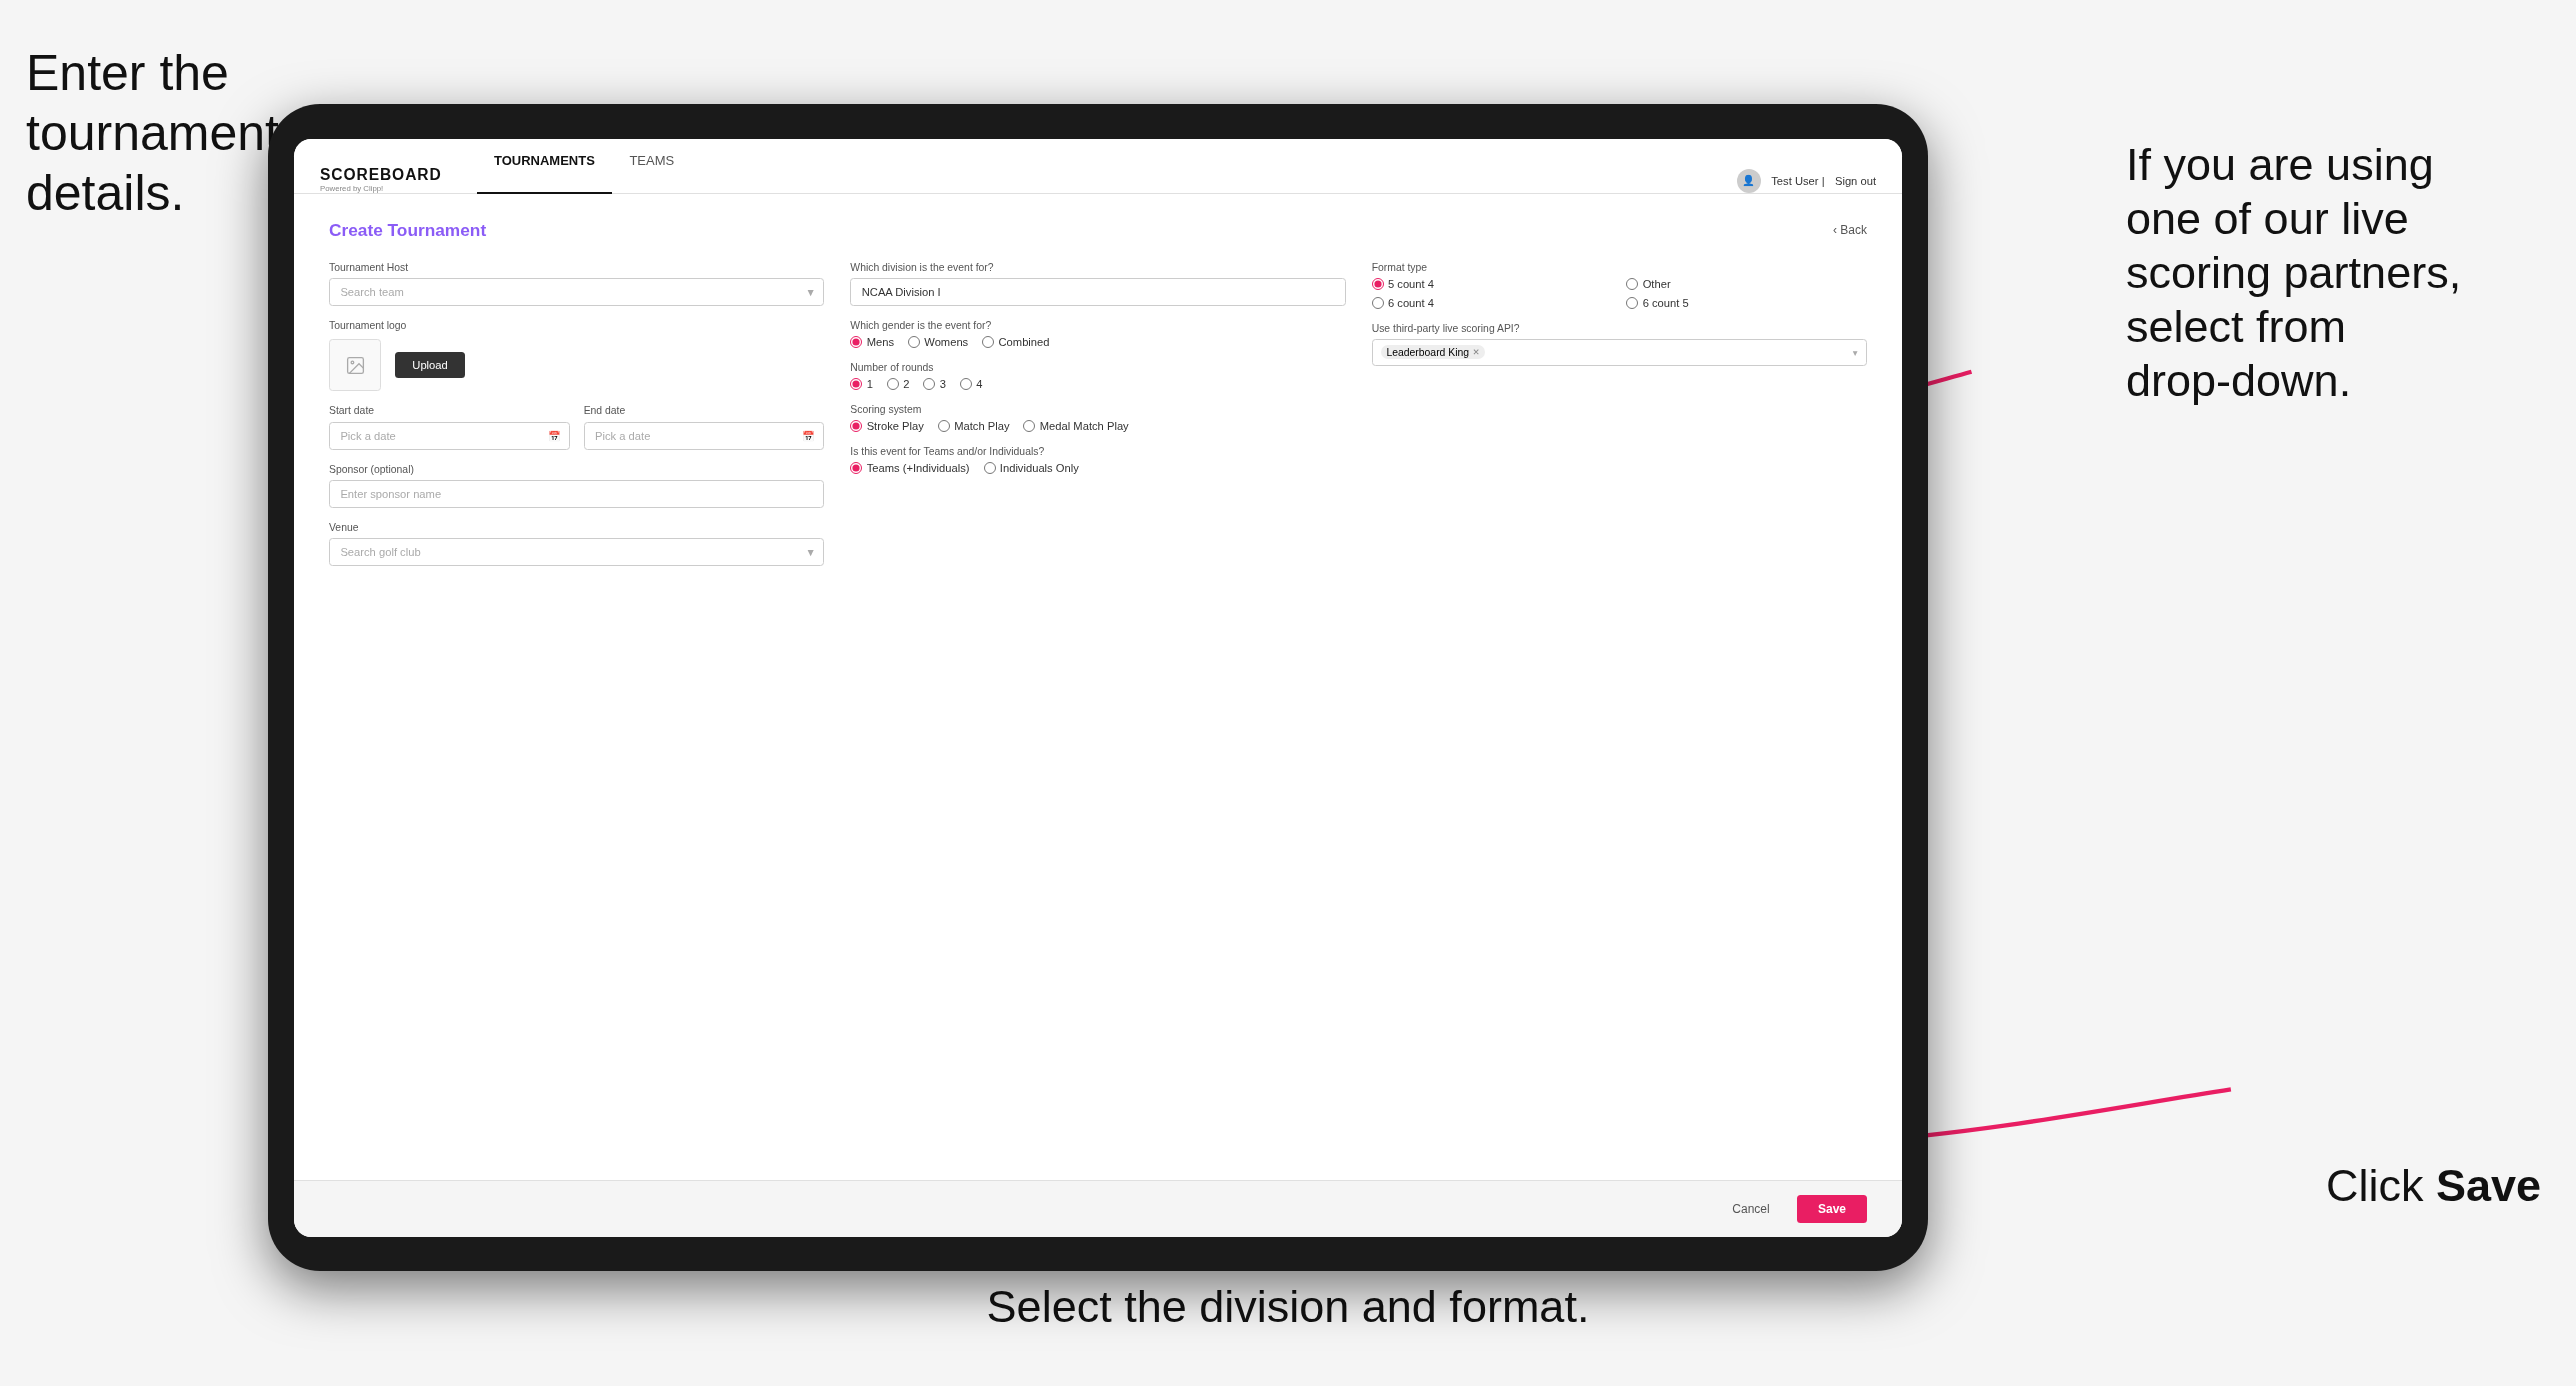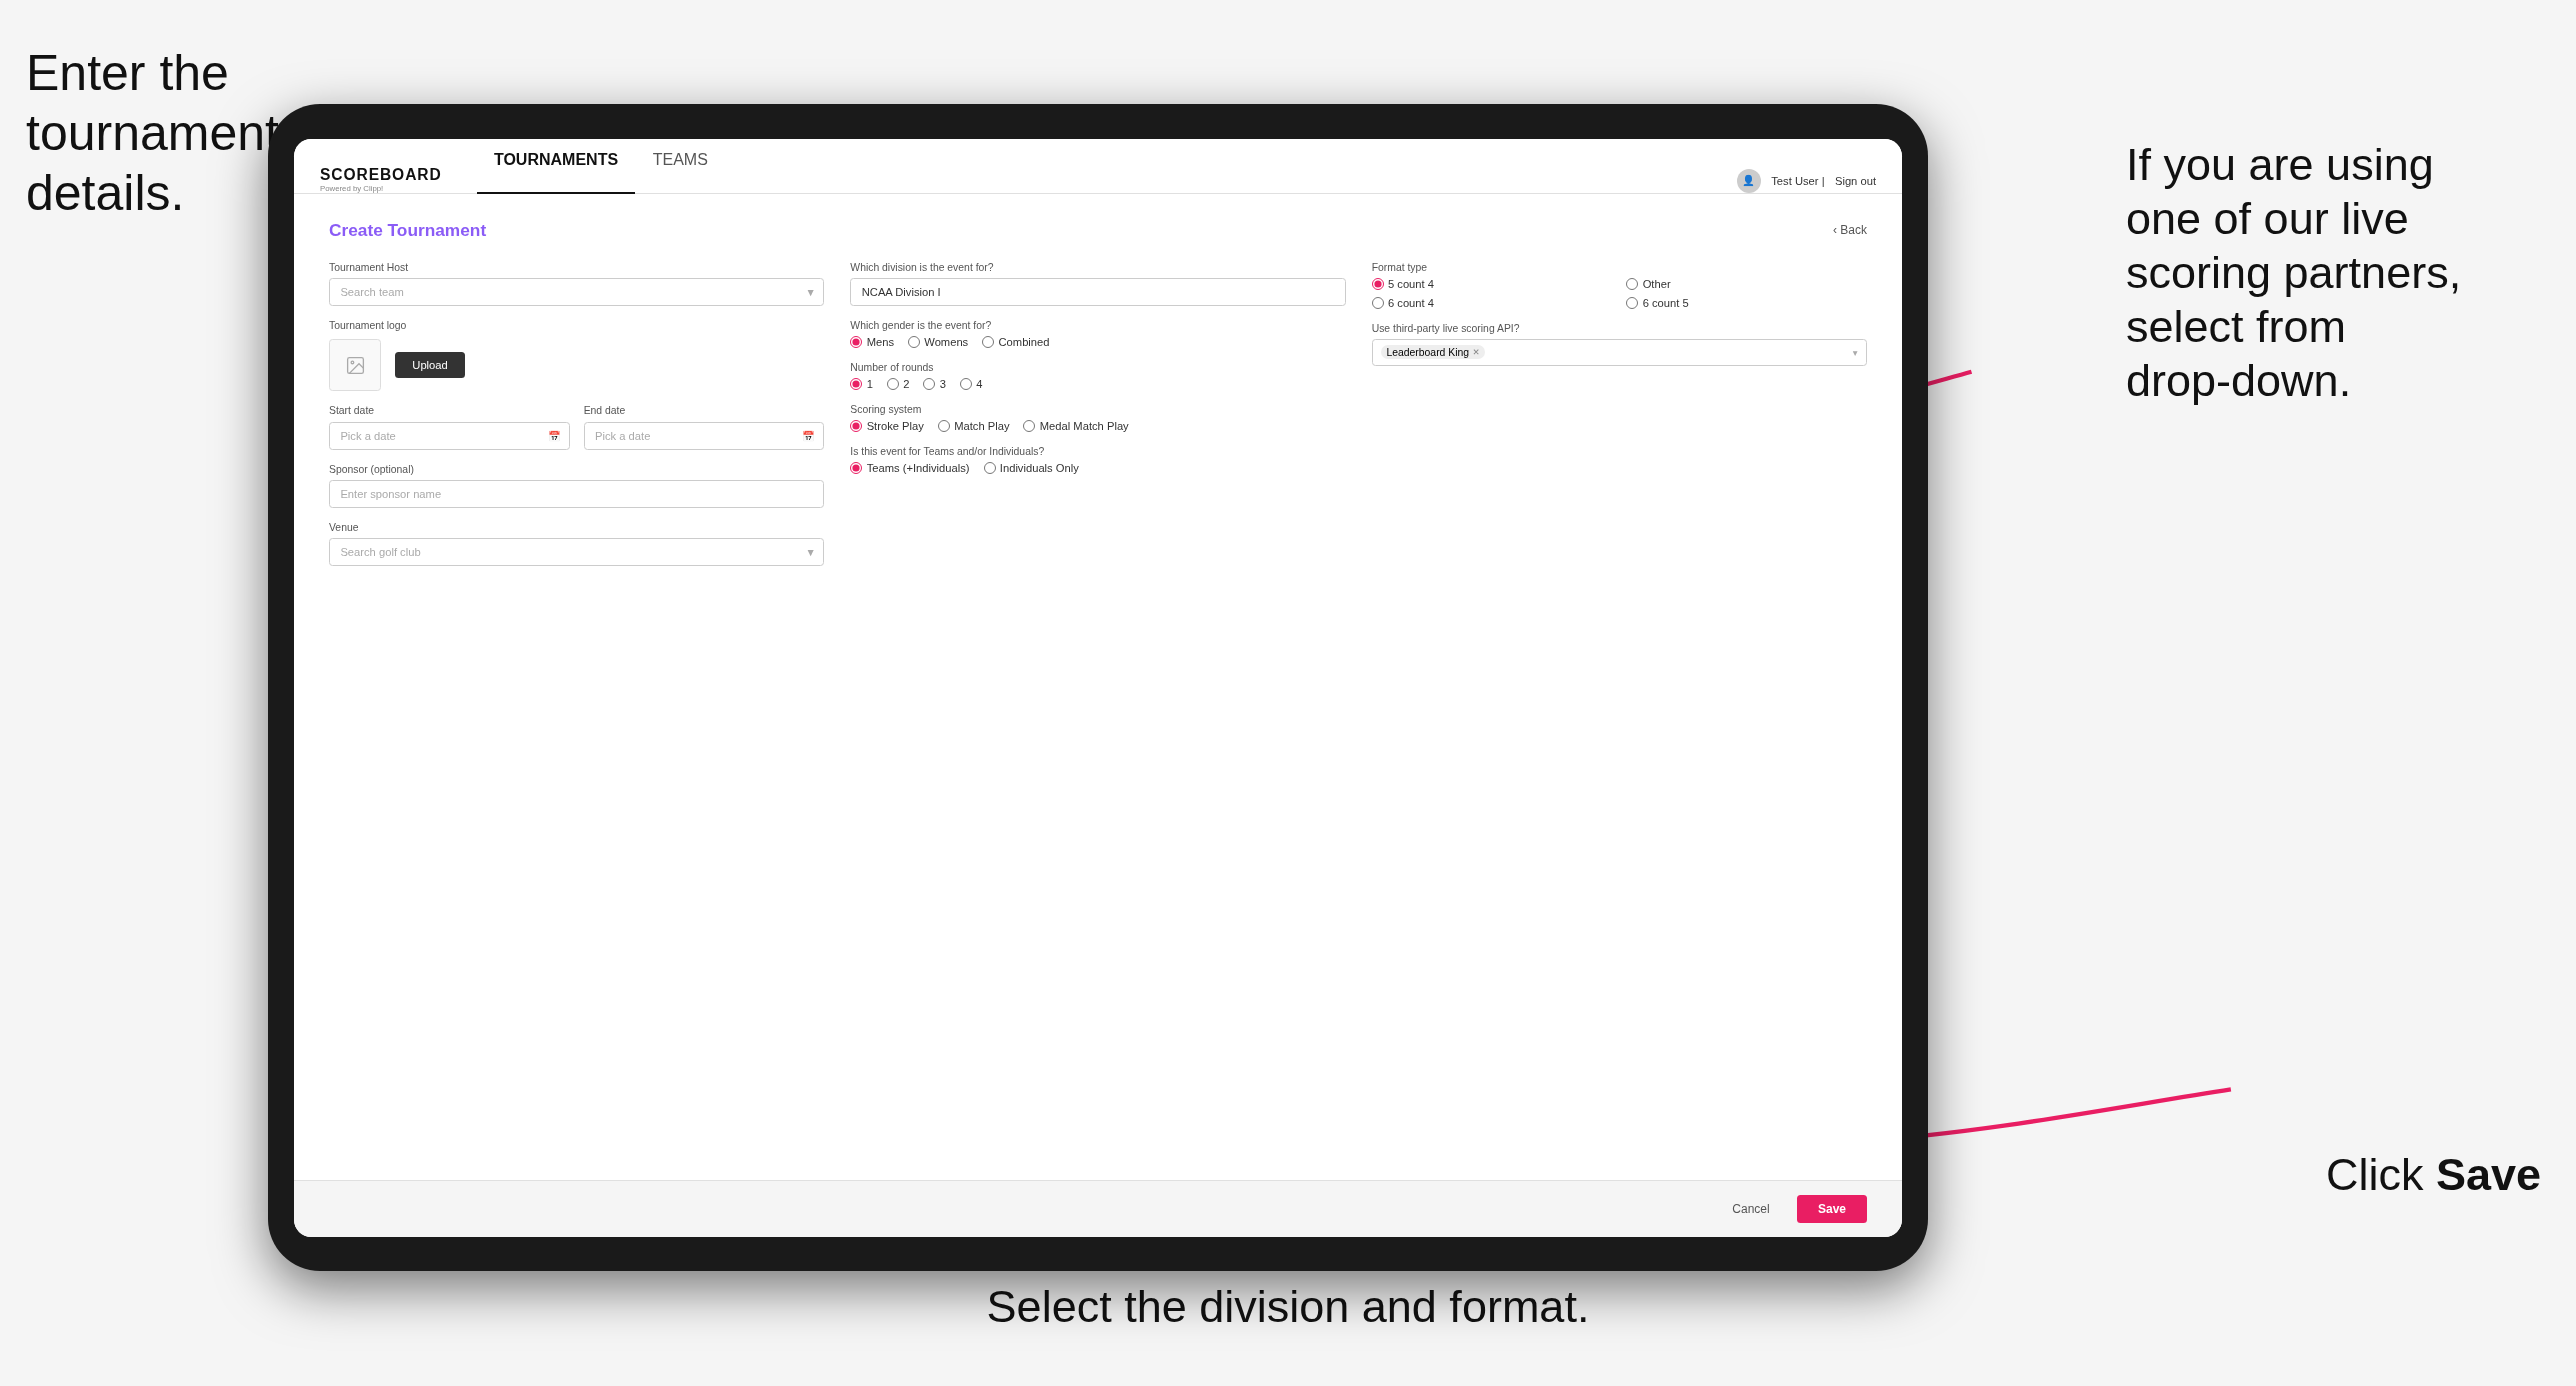--- a/index.html
+++ b/index.html
@@ -105,21 +105,21 @@
       color: #888;
     }
 
     .navbar-links {
       display: flex;
       gap: 0;
       flex: 1;
     }
 
     .navbar-link {
-      font-size: 16px;
+      font-size: 13px;
       color: #555;
       padding: 0 17.3px;
       height: 66px;
       display: flex;
       align-items: center;
       cursor: pointer;
       border-bottom: 2.6px solid transparent;
       margin-bottom: -1.7px;
       margin-top: 48px;
     }
@@ -396,21 +396,21 @@
 details.</div>
 
 <div class="annotation annotation-top-right" style="white-space: pre-line;">If you are using
 one of our live
 scoring partners,
 select from
 drop-down.</div>
 
 <div class="annotation annotation-bottom-center">Select the division and format.</div>
 
-<div class="annotation annotation-bottom-right" style="right: 35px; bottom: 184px; font-size: 45px;">
+<div class="annotation annotation-bottom-right" style="right: 35px; bottom: 173px; font-size: 45px;">
   Click <strong>Save</strong>
 </div>
 
 <svg class="svg-arrow" style="position:absolute; top:0; left:0; width:100%; height:100%; pointer-events:none;" viewBox="0 0 2979 1603">
 
   <defs>
     <marker id="arrowhead-red" markerWidth="10" markerHeight="7" refX="10" refY="3.5" orient="auto">
       <polygon points="0 0, 10 3.5, 0 7" fill="#e91e63"></polygon>
     </marker>
   </defs>

